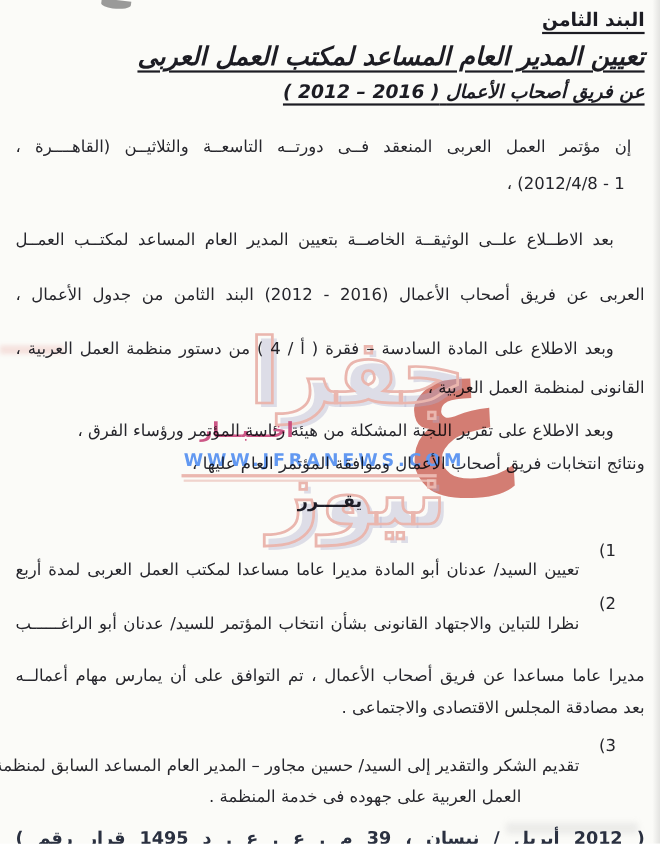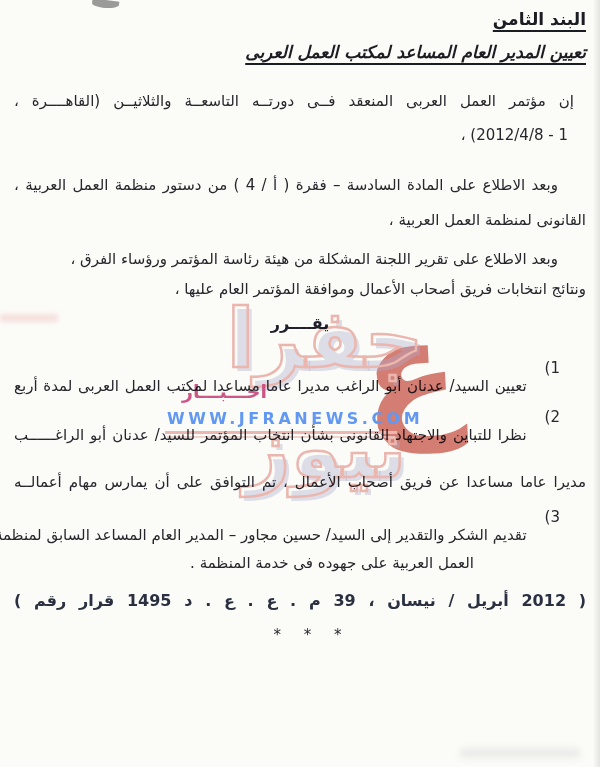--- a/index.html
+++ b/index.html
@@ -21,21 +21,21 @@
     opacity:.55;transform:rotate(7deg);border-radius:0 0 60% 40%;z-index:3;}
   .pink-streak{position:absolute;left:0;top:314px;width:58px;height:8px;background:#eec2bd;
     opacity:.45;filter:blur(2px);z-index:0;}
   .br-smudge{position:absolute;left:460px;top:748px;width:120px;height:10px;background:#bdbdbd;
     opacity:.25;filter:blur(3px);z-index:0;}
 
   
   .ttl{text-align:right;font-weight:bold;color:#1c1c23;
     text-decoration:underline;text-decoration-thickness:1.5px;text-underline-offset:5px;}
   #t1{font-size:17px;line-height:26px;}
-  #t2{font-size:17px;line-height:28px;margin-top:6px;font-style:italic;}
+  #t2{font-size:23px;line-height:28px;margin-top:6px;font-style:italic;}
   #t3{font-size:17px;line-height:28px;margin-top:4px;font-style:italic;}
   .ltr{direction:ltr;unicode-bidi:isolate;}
 
   
   .ln{white-space:nowrap;font-size:15px;}
   .j{text-align:justify;text-align-last:justify;margin-top:18px;}
   .ind28{margin-right:28px;}
   .ind18{margin-right:18px;}
   .ind12{margin-right:12px;}
   #p1{margin-top:14px;}
@@ -100,55 +100,61 @@
   <div class="wm-sub">اخـــبـــار</div>
   <div class="wm-url">WWW.JFRANEWS.COM</div>
   <div class="wm-ul1"></div>
   <div class="wm-ul2"></div>
 </div>
 
 <div id="page">
 
   <div id="t1" class="ttl">البند الثامن</div>
   <div id="t2" class="ttl">تعيين المدير العام المساعد لمكتب العمل العربى</div>
+  <div id="t3" class="ttl"><span>عن فريق أصحاب الأعمال</span> <span class="ltr">( 2012 – 2016 )</span></div>
 
   <div id="p1">
     <div class="ln j ind12">إن مؤتمر العمل العربى المنعقد فــى دورتــه التاسعــة والثلاثيــن (القاهــــرة ،</div>
     <div class="ln ind18">1 - 2012/4/8) ،</div>
   </div>
 
+  <div id="p2">
+    <div class="ln j ind28">بعد الاطــلاع علــى الوثيقــة الخاصــة بتعيين المدير العام المساعد لمكتــب العمــل</div>
+    <div class="ln j"><span>العربى عن فريق أصحاب الأعمال </span><span class="ltr">(2012 - 2016)</span><span> البند الثامن من جدول الأعمال ،</span></div>
+  </div>
 
   <div id="p3">
     <div class="ln j ind28"><span>وبعد الاطلاع على المادة السادسة – فقرة </span><span class="ltr">( 4 / أ )</span><span> من دستور منظمة العمل العربية ،</span></div>
   </div>
 
   <div id="p4">
     <div class="ln">القانونى لمنظمة العمل العربية ،</div>
   </div>
 
   <div id="p5">
     <div class="ln ind28">وبعد الاطلاع على تقرير اللجنة المشكلة من هيئة رئاسة المؤتمر ورؤساء الفرق ،</div>
     <div class="ln">ونتائج انتخابات فريق أصحاب الأعمال وموافقة المؤتمر العام عليها ،</div>
   </div>
 
   <div id="decide">يقــــرر</div>
 
   <div id="items">
     <div class="item i1">
       <div class="iline">
         <span class="num">1)</span>
-        <span class="itxt j">تعيين السيد/ عدنان أبو الراغب مديرا عاما مساعدا لمكتب العمل العربى لمدة أربع</span>
+        <span class="itxt j">تعيين السيد/ عدنان أبو المادة مديرا عاما مساعدا لمكتب العمل العربى لمدة أربع</span>
       </div>
     </div>
     <div class="item i2">
       <div class="iline">
         <span class="num">2)</span>
         <span class="itxt j">نظرا للتباين والاجتهاد القانونى بشأن انتخاب المؤتمر للسيد/ عدنان أبو الراغــــــب</span>
       </div>
       <div class="ln j">مديرا عاما مساعدا عن فريق أصحاب الأعمال ، تم التوافق على أن يمارس مهام أعمالــه</div>
+      <div class="ln">بعد مصادقة المجلس الاقتصادى والاجتماعى .</div>
     </div>
     <div class="item i3">
       <div class="iline">
         <span class="num">3)</span>
         <span class="itxt j">تقديم الشكر والتقدير إلى السيد/ حسين مجاور – المدير العام المساعد السابق لمنظمة</span>
       </div>
       <div class="ln ind72">العمل العربية على جهوده فى خدمة المنظمة .</div>
     </div>
   </div>
 

